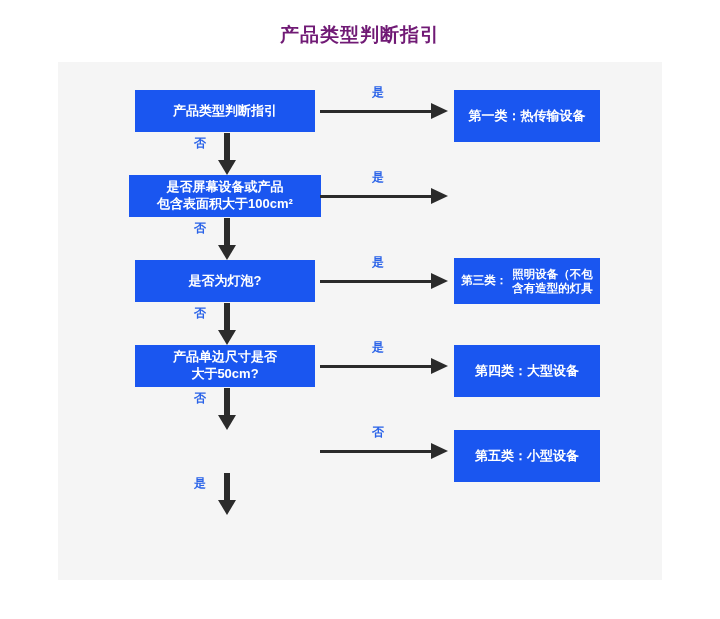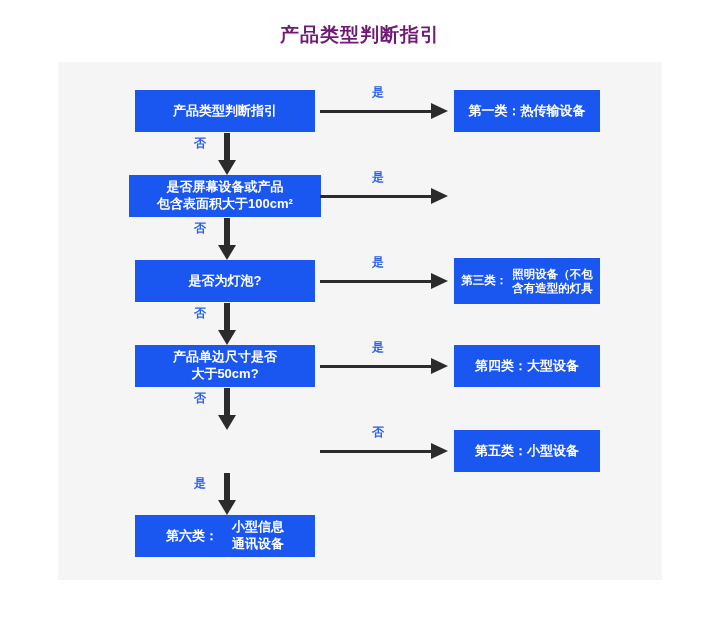--- a/index.html
+++ b/index.html
@@ -46,21 +46,21 @@
     align-items: center;
     justify-content: center;
     text-align: center;
     box-sizing: border-box;
     padding: 4px 6px;
   }
   .box.two-line { line-height: 1.3; }
 
   .box-q  { left: 77px;  width: 180px; height: 42px; }
   .box-q.wide { left: 71px; width: 192px; }
-  .box-r  { left: 396px; width: 146px; height: 42px; }
+  .box-r  { left: 396px; width: 146px; height: 52px; }
 
   .row1 { top: 28px; }
   .row2 { top: 113px; }
   .row3 { top: 198px; }
   .row4 { top: 283px; }
   .row5 { top: 368px; }
   .row6 { top: 453px; }
 
   .box-r.tall { height: 46px; top: 196px; font-size: 11.5px; }
 
@@ -251,21 +251,14 @@
   </div>
 
   <div class="box box-r row5">第五类：小型设备</div>
 
   <div class="v-arrow v5">
     <span class="v-label">是</span>
     <span class="shaft"></span>
     <span class="head"></span>
   </div>
 
-  <div class="box box-q row6 box-split">
-    <span class="lead">第六类：</span>
-    <span class="body">
-      <span>小型信息</span><br>
-      <span>通讯设备</span>
-    </span>
-  </div>
 
 </div>
 
 </body></html>

